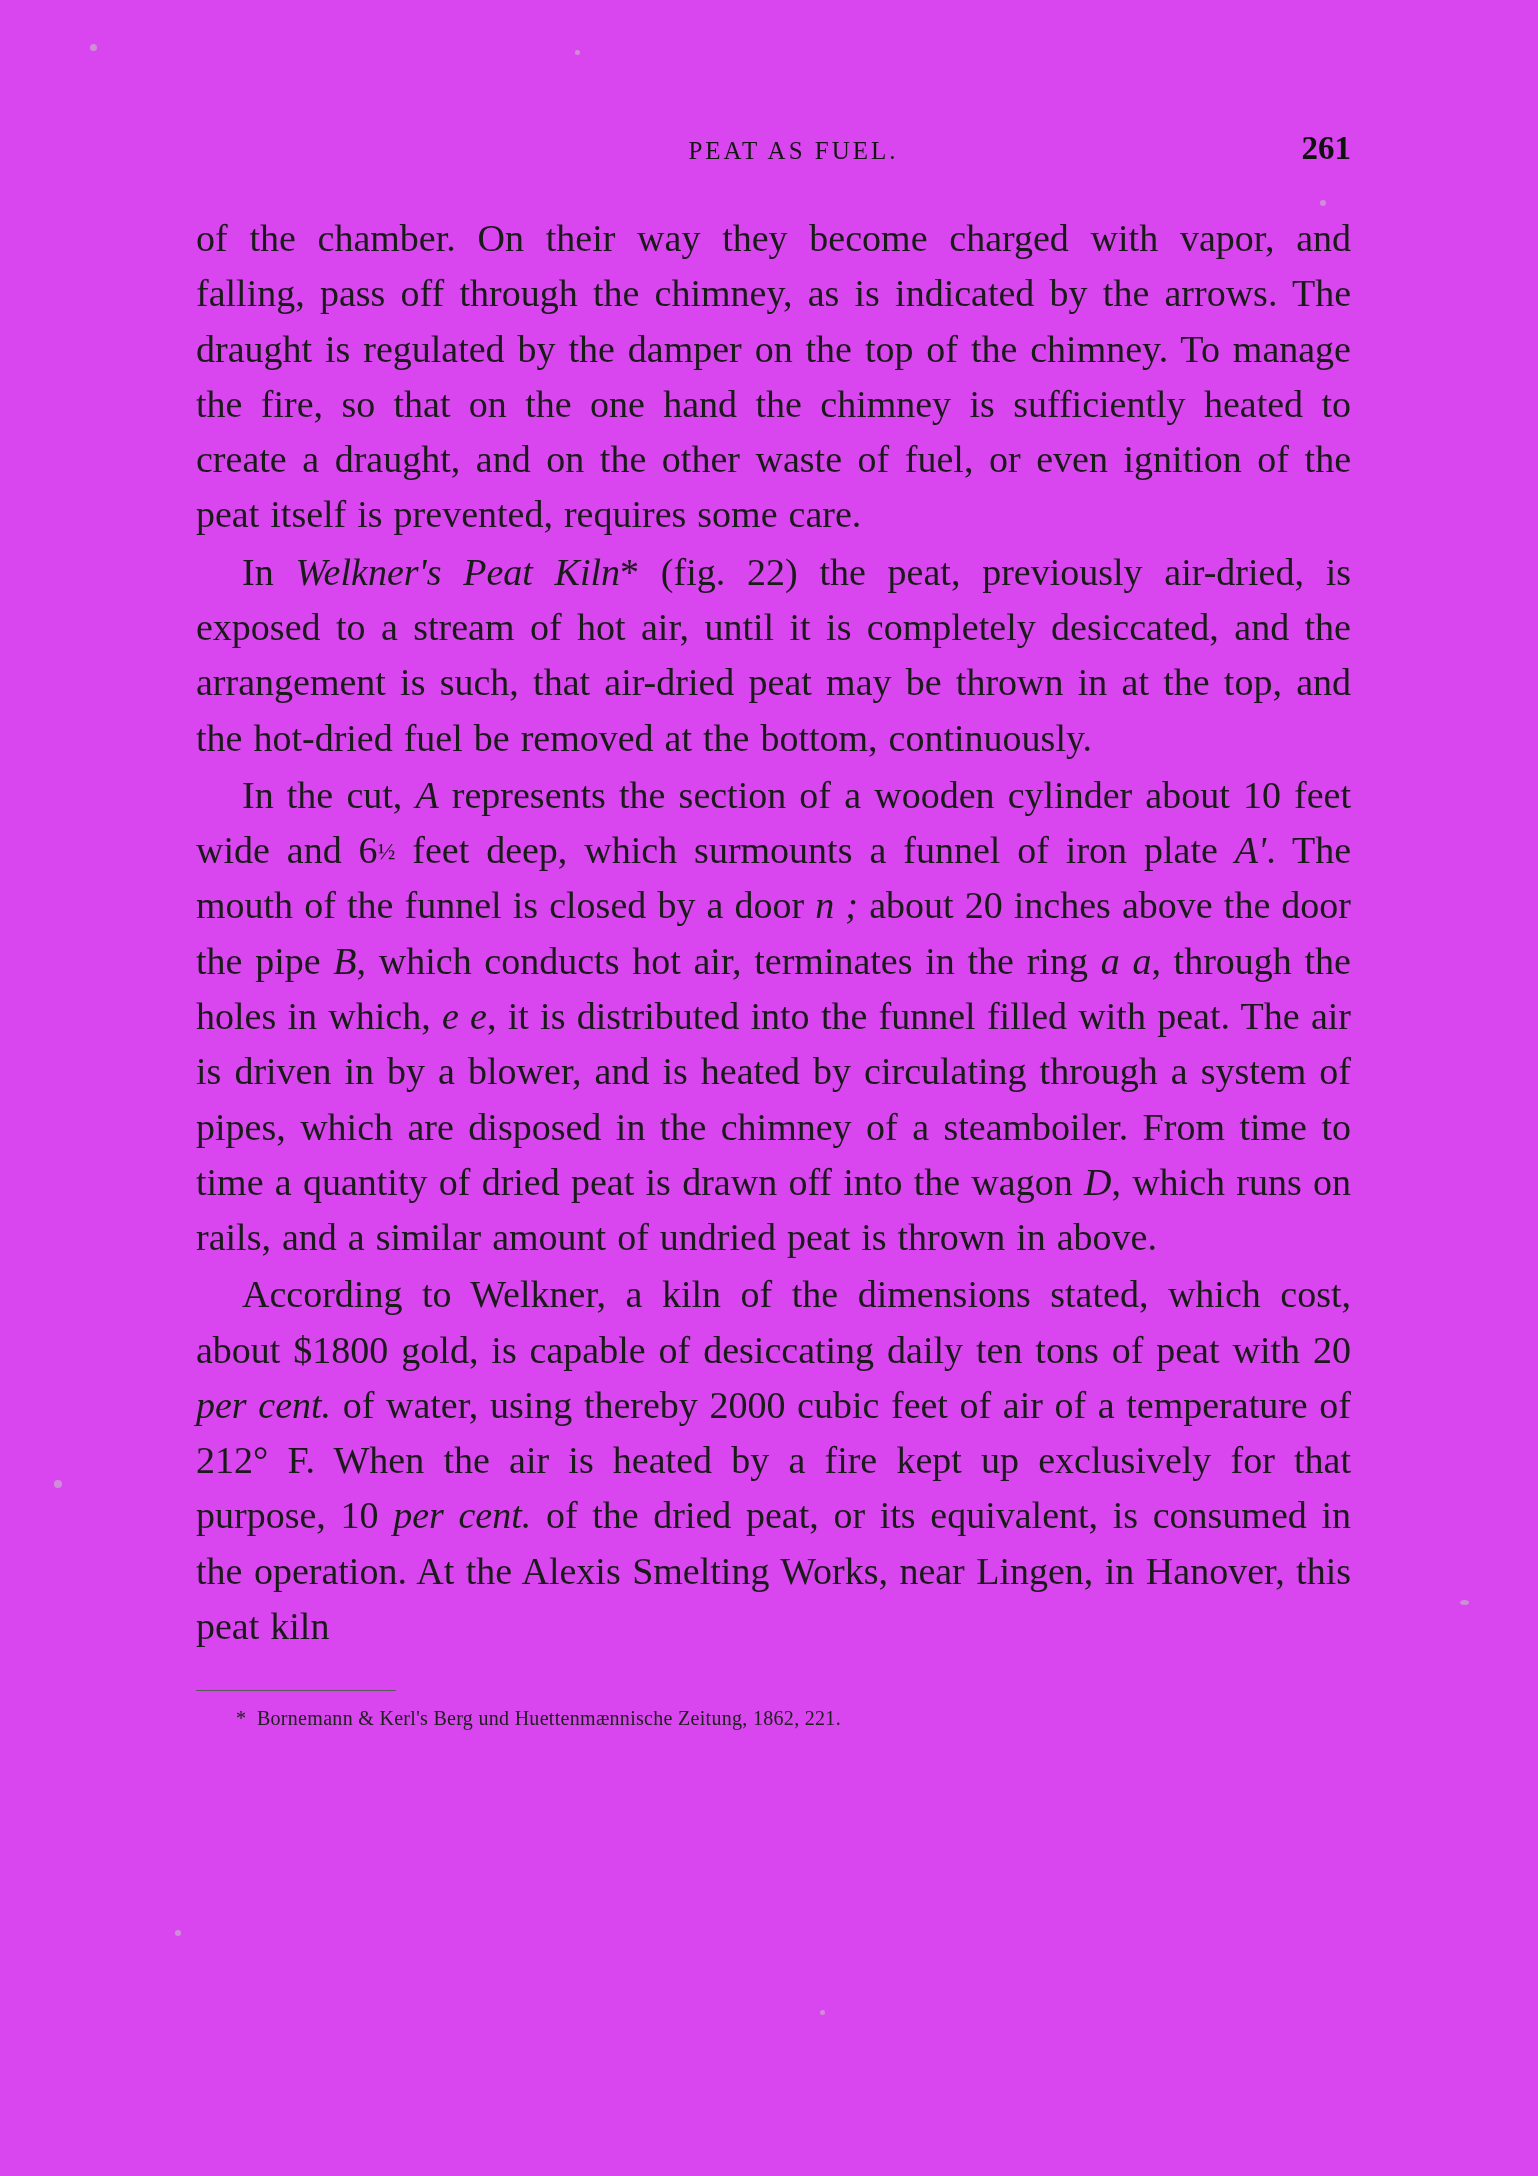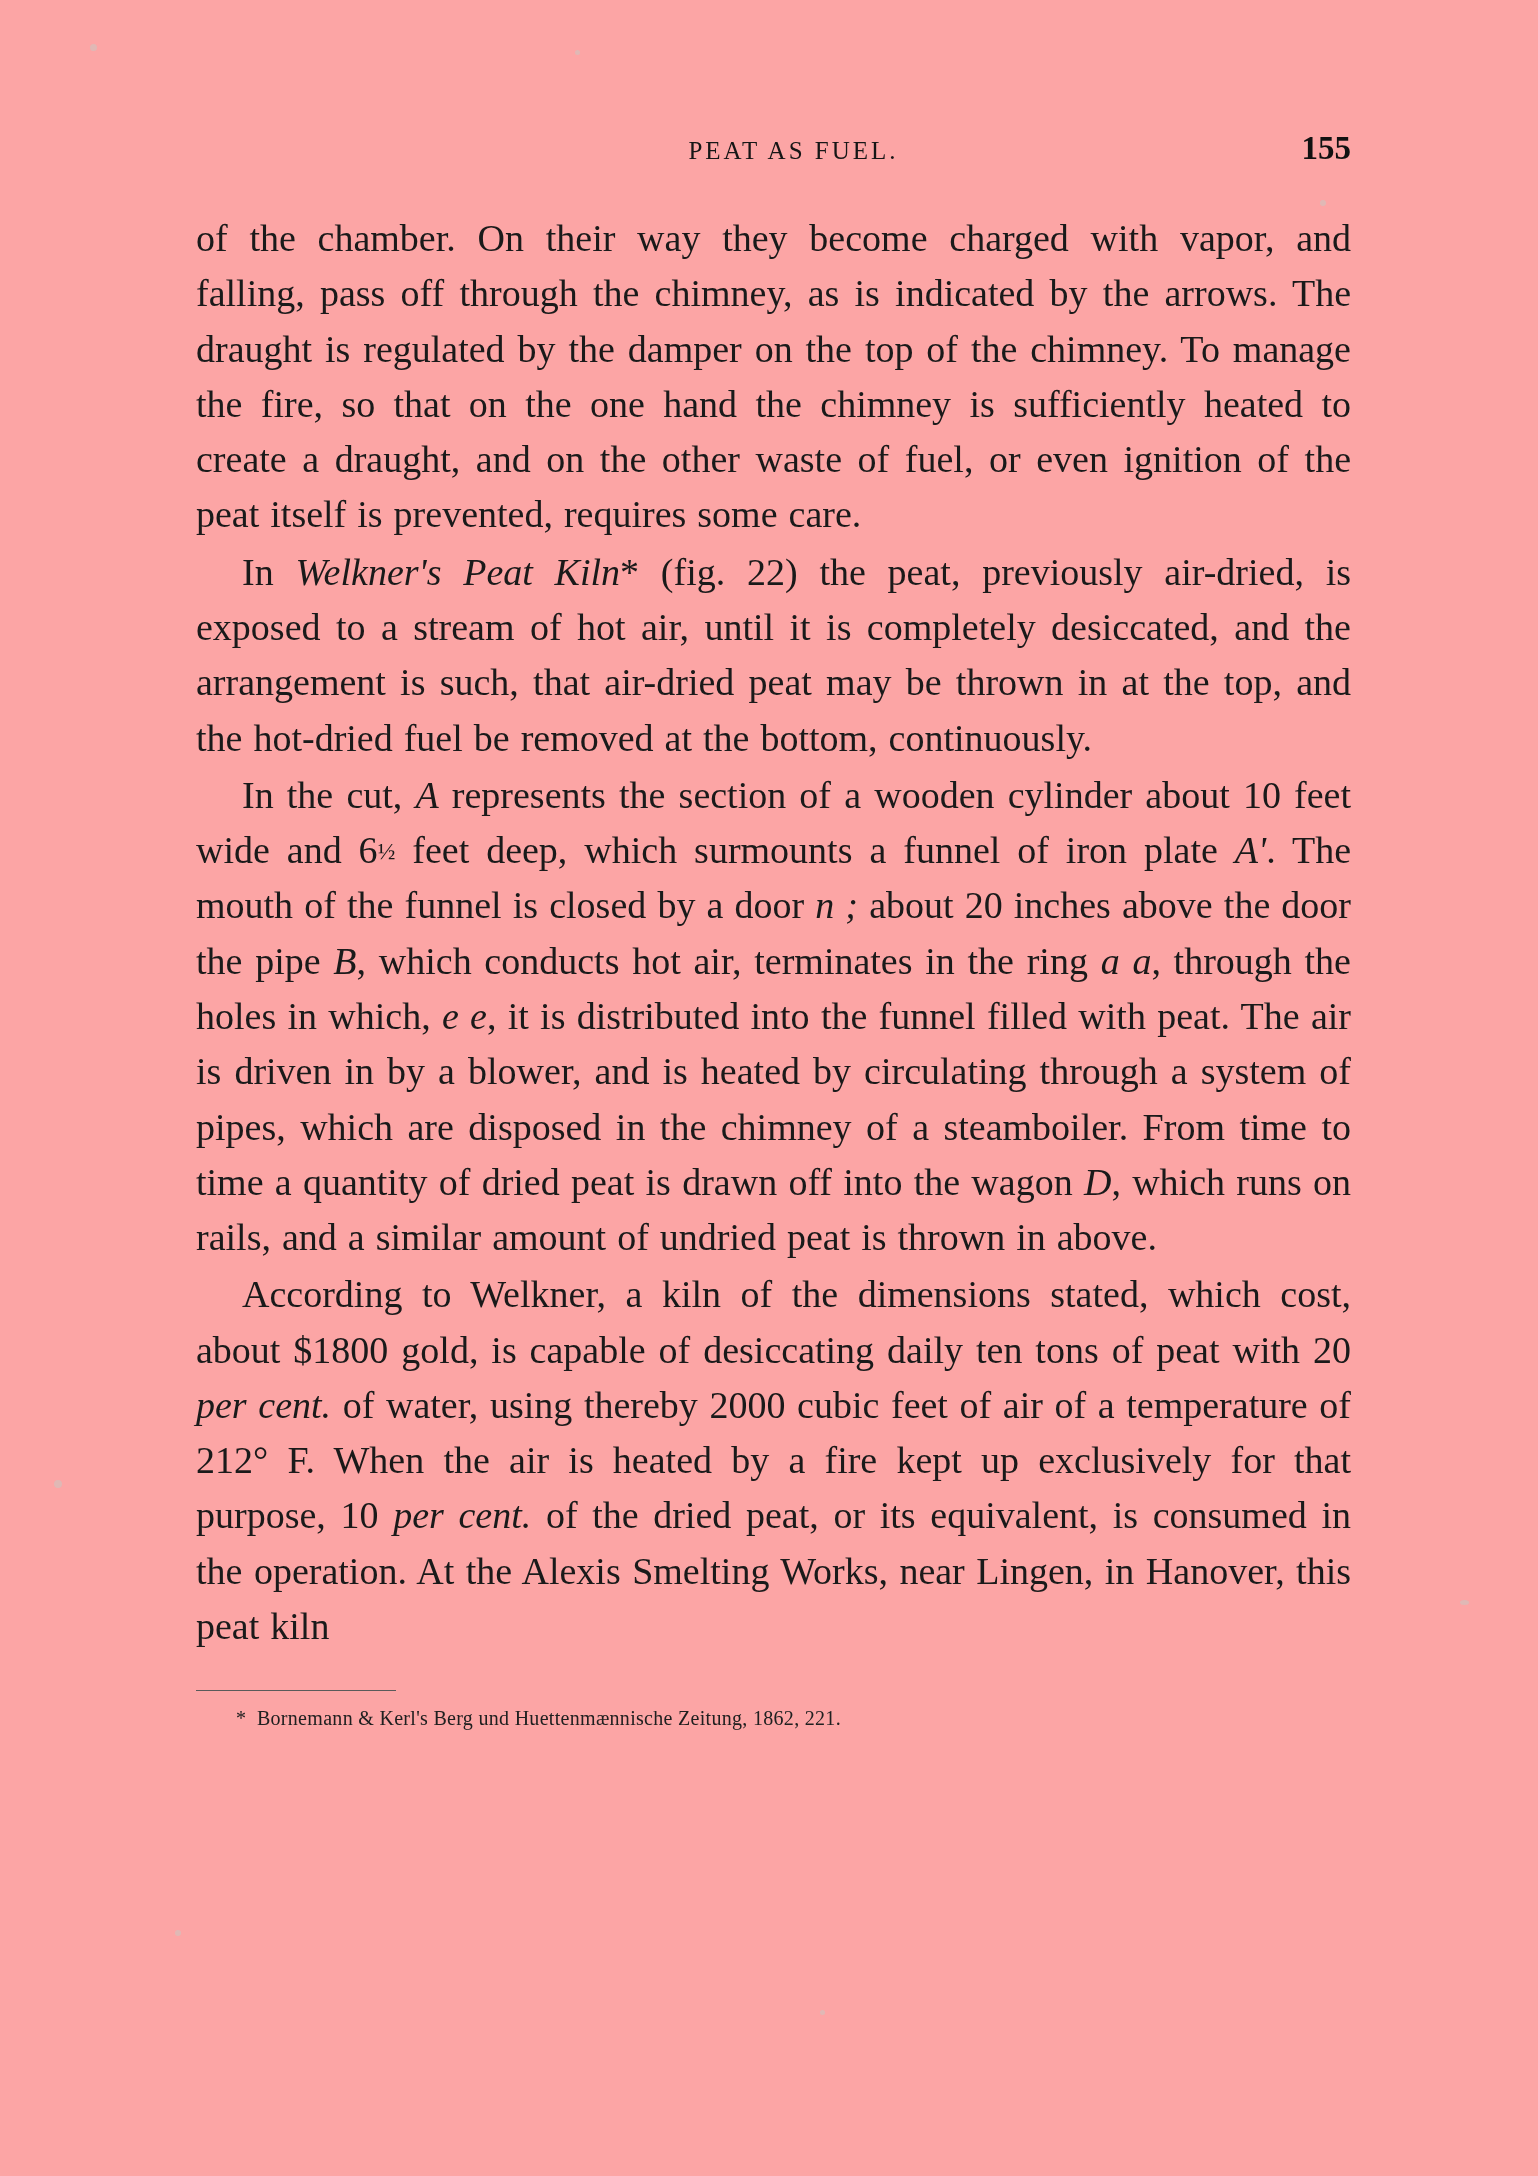--- a/index.html
+++ b/index.html
@@ -13,21 +13,21 @@
     font-family: "Liberation Serif", serif;
     color: #1b1b1b;
     position: relative;
     overflow: hidden;
   }
   .page {
     position: absolute;
     top: 0; left: 0;
     width: 1538px;
     height: 2176px;
-    background: #fca5a5;
+    background: #d946ef;
   }
   .content {
     position: absolute;
     left: 196px;
     top: 130px;
     width: 1155px;
   }
   .header {
     display: flex;
     align-items: baseline;
@@ -99,21 +99,21 @@
   <div class="speck" style="left:1320px; top:200px; width:6px; height:6px;"></div>
   <div class="speck" style="left:54px; top:1480px; width:8px; height:8px;"></div>
   <div class="speck" style="left:1460px; top:1600px; width:9px; height:5px;"></div>
   <div class="speck" style="left:175px; top:1930px; width:6px; height:6px;"></div>
   <div class="speck" style="left:820px; top:2010px; width:5px; height:5px;"></div>
 
   <div class="content">
 
     <div class="header">
       <div class="running-head">PEAT AS FUEL.</div>
-      <div class="page-number">155</div>
+      <div class="page-number">261</div>
     </div>
 
     <p class="body-text">of the chamber.   On their way they become charged with vapor, and falling, pass off through the chimney, as is indicated by the arrows.   The draught is regulated by the damper on the top of the chimney.   To manage the fire, so that on the one hand the chimney is sufficiently heated to create a draught, and on the other waste of fuel, or even ignition of the peat itself is prevented, requires some care.</p>
 
     <p class="body-text indent"><span>In </span><span class="it">Welkner's Peat Kiln</span><span>*</span><span> (fig. 22) the peat, previously air-dried, is exposed to a stream of hot air, until it is completely desiccated, and the arrangement is such, that air-dried peat may be thrown in at the top, and the hot-dried fuel be removed at the bottom, continuously.</span></p>
 
     <p class="body-text indent"><span>In the cut, </span><span class="it">A</span><span> represents the section of a wooden cylinder about 10 feet wide and 6</span><span class="frac">½</span><span> feet deep, which surmounts a funnel of iron plate </span><span class="it">A'</span><span>.   The mouth of the funnel is closed by a door </span><span class="it">n ;</span><span> about 20 inches above the door the pipe </span><span class="it">B</span><span>, which conducts hot air, terminates in the ring </span><span class="it">a a</span><span>, through the holes in which, </span><span class="it">e e</span><span>, it is distributed into the funnel filled with peat.   The air is driven in by a blower, and is heated by circulating through a system of pipes, which are disposed in the chimney of a steamboiler.   From time to time a quantity of dried peat is drawn off into the wagon </span><span class="it">D</span><span>, which runs on rails, and a similar amount of undried peat is thrown in above.</span></p>
 
     <p class="body-text indent"><span>According to Welkner, a kiln of the dimensions stated, which cost, about $1800 gold, is capable of desiccating daily ten tons of peat with 20 </span><span class="it">per cent.</span><span> of water, using thereby 2000 cubic feet of air of a temperature of 212° F.   When the air is heated by a fire kept up exclusively for that purpose, 10 </span><span class="it">per cent.</span><span> of the dried peat, or its equivalent, is consumed in the operation.   At the Alexis Smelting Works, near Lingen, in Hanover, this peat kiln</span></p>
 

